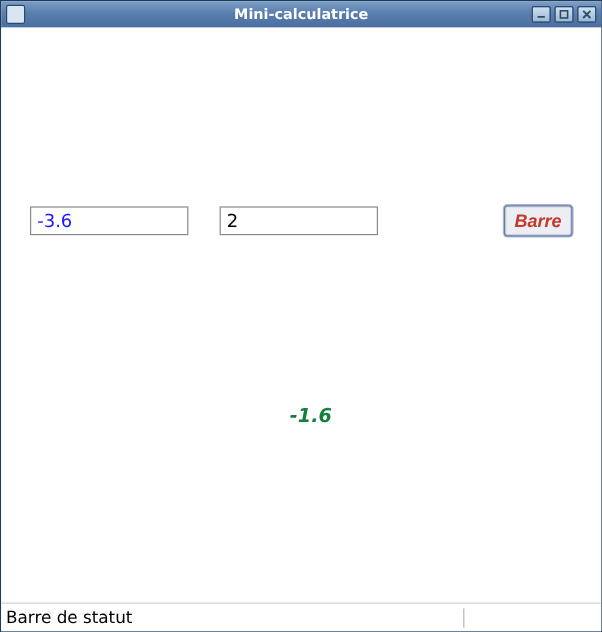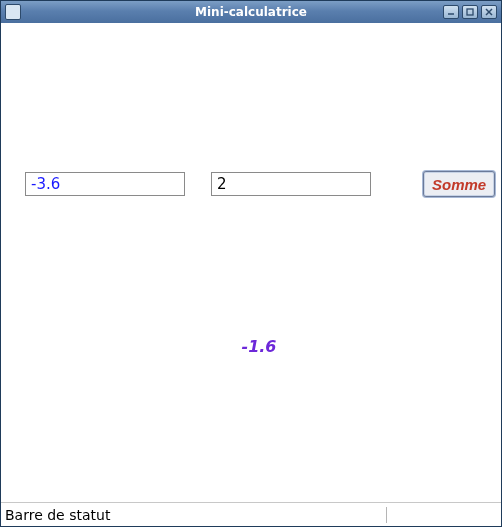--- a/index.html
+++ b/index.html
@@ -76,21 +76,21 @@
     position: absolute;
     top: 148px;
     left: 0; right: 0;
     display: flex;
     align-items: center;
     padding: 0 24px;
     box-sizing: border-box;
     gap: 26px;
   }
   .num-input {
-    width: 160px;
+    width: 132px;
     height: 24px;
     box-sizing: border-box;
     border: 1px solid #8a8a8a;
     background: #fff;
     padding: 2px 5px;
     font-size: 15px;
     font-family: inherit;
     outline: none;
   }
   #input-a { color: #1a1aff; }
@@ -111,21 +111,21 @@
     cursor: pointer;
   }
   .result {
     position: absolute;
     top: 314px;
     left: 16px; right: 0;
     text-align: center;
     font-size: 16px;
     font-weight: bold;
     font-style: italic;
-    color: #6d28d9;
+    color: #15803d;
   }
   
   .statusbar {
     flex: 0 0 auto;
     height: 24px;
     border-top: 1px solid #c8c8c8;
     display: flex;
     align-items: center;
     font-size: 14px;
     color: #000;
@@ -171,21 +171,21 @@
           </svg>
       </div>
     </div>
   </div>
 
   <div class="client">
     <div class="row">
       <input id="input-a" class="num-input" type="text" value="-3.6" style="">
       <input id="input-b" class="num-input" type="text" value="2" style="">
       <div class="spacer"></div>
-      <button class="sum-btn">Somme</button>
+      <button class="sum-btn">Barre</button>
     </div>
     <div class="result">-1.6</div>
   </div>
 
   <div class="statusbar">
     <span class="stat-text">Barre de statut</span>
     <div class="sep"></div>
     <div class="grip"></div>
   </div>
 

